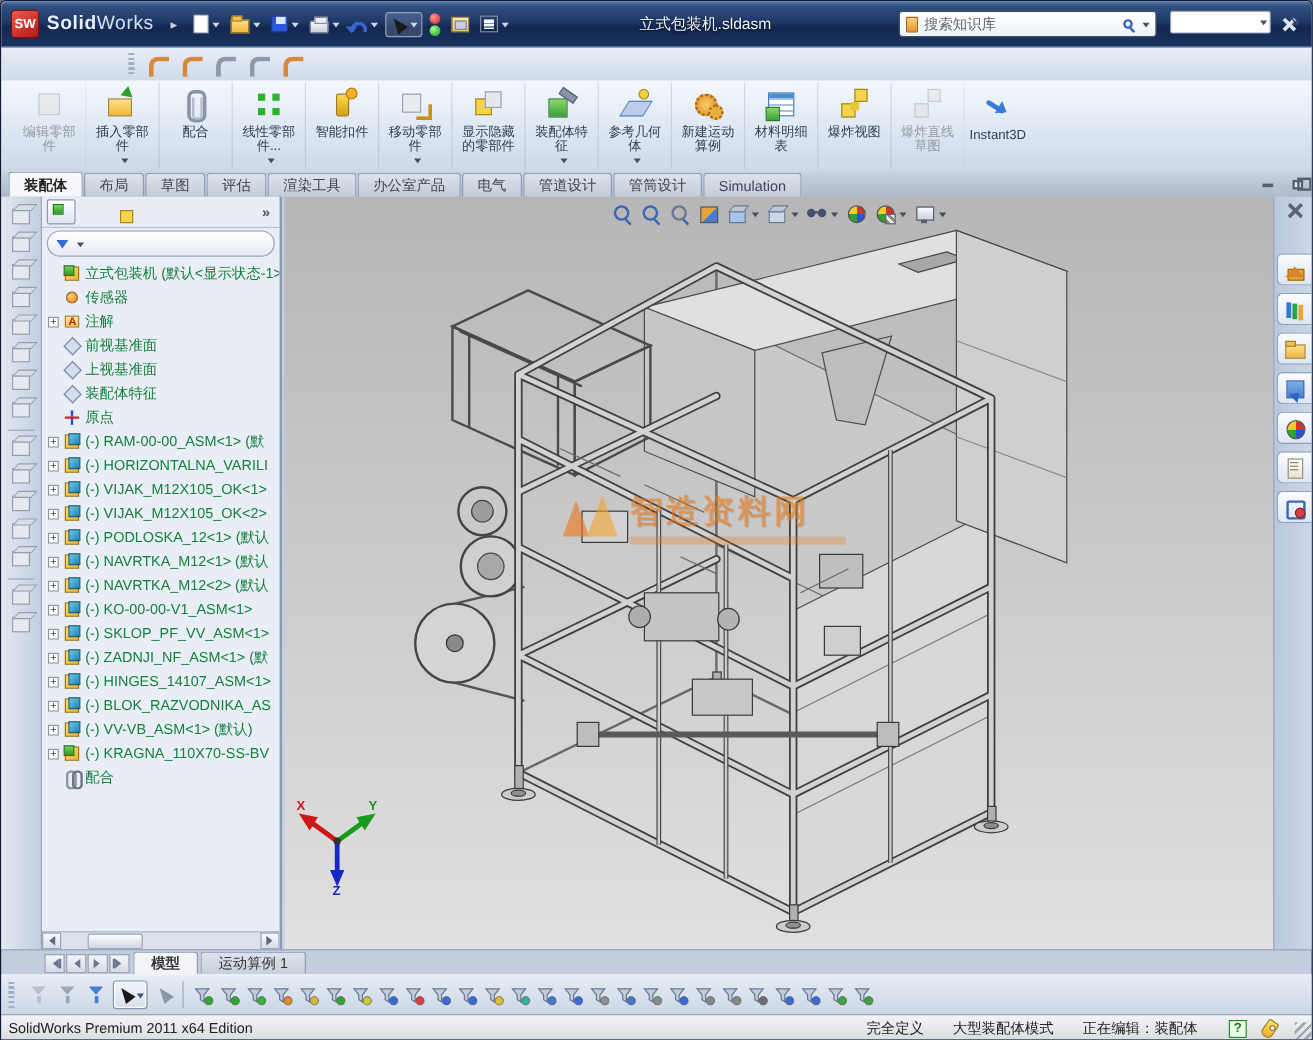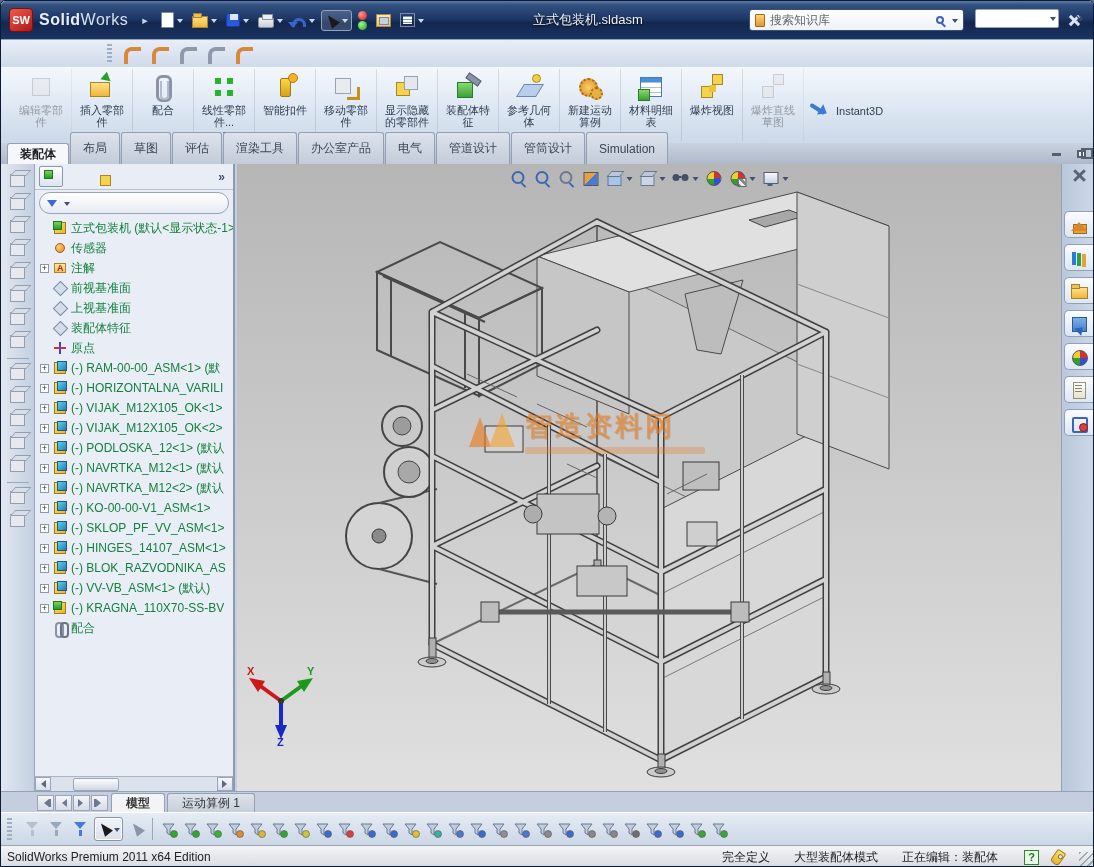--- a/index.html
+++ b/index.html
@@ -48,21 +48,21 @@
     border:4px solid #d8883a; border-right:none; border-bottom:none; border-radius:8px 0 0 0; }
   .t2.gray::before { border-color:#8e99ab; }
 
   
   #ribbon { position:absolute; left:0; top:66px; width:1094px; height:76px;
     background:linear-gradient(#f4f8fc,#dde7f3 55%,#ccd8e8); display:flex; align-items:stretch; padding:2px 0 2px 10px; }
   .rbtn { display:flex; flex-direction:column; align-items:center; min-width:50px; padding:3px 4px 1px;
     border-right:1px solid rgba(150,165,190,.35); color:#2f3e52; font-size:11px; text-align:center; line-height:12px; }
   .rbtn .lbl { width:52px; word-break:break-all; margin-top:2px; }
   .rbtn.disabled { opacity:.45; filter:grayscale(.9); }
-  .rbtn.wide { flex-direction:row; align-items:center; gap:4px; padding-top:10px; border-right:none; }
+  .rbtn.wide { flex-direction:column; align-items:center; gap:4px; padding-top:10px; border-right:none; }
   .rbtn.wide .lbl { width:auto; word-break:normal; }
   .rbi { width:30px; height:30px; position:relative; flex:none; }
   .rb-edit::before { content:""; position:absolute; inset:6px; background:#e2e5ea; border:1px solid #98a2b2; }
   .rb-insert::before { content:""; position:absolute; left:3px; top:10px; width:18px; height:13px;
     background:linear-gradient(#ffe08a,#f0b73a); border:1px solid #a8832a; }
   .rb-insert::after { content:""; position:absolute; right:1px; top:3px; width:0; height:0;
     border:5px solid transparent; border-left:9px solid #2aa02a; transform:rotate(40deg); }
   .rb-mate::before { content:""; position:absolute; left:8px; top:3px; width:10px; height:21px; border:3px solid #8a94a4; border-radius:6px; }
   .rb-mate::after { content:""; position:absolute; left:12px; top:9px; width:5px; height:17px; border:2px solid #b2bccc; border-top:none; border-radius:0 0 4px 4px; }
   .rb-linear::before { content:""; position:absolute; left:6px; top:6px; width:6px; height:6px; background:#2ab42a;
@@ -100,21 +100,21 @@
   .rb-instant::before { content:""; position:absolute; left:1px; top:8px; width:17px; height:4px; background:#3a7ad8; border-radius:2px; transform:rotate(32deg); }
   .rb-instant::after { content:""; position:absolute; right:0; bottom:1px; width:0; height:0;
     border:6px solid transparent; border-top:8px solid #3a7ad8; transform:rotate(-58deg); }
   .ribbon-combo { position:absolute; right:34px; top:8px; width:84px; height:19px; background:#fff;
     border:1px solid #98a4b6; border-radius:2px; display:flex; align-items:center; justify-content:flex-end; padding-right:2px; }
   .ribbon-chev { position:absolute; right:10px; top:9px; color:#44506a; font-weight:bold; font-size:13px; }
 
   
   #tabrow { position:absolute; left:0; top:142px; width:1094px; height:21px;
     background:linear-gradient(#c9d2df,#aeb9ca); display:flex; align-items:flex-end; padding-left:6px; }
-  .ctab { height:32px; padding:0 12px; display:flex; align-items:center; font-size:12px; color:#3c4656;
+  .ctab { height:20px; padding:0 12px; display:flex; align-items:center; font-size:12px; color:#3c4656;
     background:linear-gradient(#dde3ec,#c2cbd8); border:1px solid #93a0b4; border-bottom:none; border-radius:3px 3px 0 0; margin-right:1px; }
   .ctab.active { background:#f5f7fa; font-weight:bold; color:#222; height:21px; }
   #tabrow .spacer { flex:1; }
   .docbtn { width:22px; height:16px; display:flex; align-items:center; justify-content:center; margin:0 3px 2px 0; }
   .d-min { width:9px; height:3px; background:#55606e; }
   .d-restore { width:9px; height:8px; border:2px solid #55606e; background:#eef1f5; position:relative; }
   .d-restore::before { content:""; position:absolute; left:2px; top:-4px; width:8px; height:7px; border:2px solid #55606e; }
 
   
   #main { position:absolute; left:0; top:163px; width:1094px; height:627px; }
@@ -624,20 +624,25 @@
             <span class="ti ti-part"></span>
             <span class="tlabel">(-) KO-00-00-V1_ASM&lt;1&gt;</span>
           </div>
 
           <div class="trow">
             <span class="plus on"></span>
             <span class="ti ti-part"></span>
             <span class="tlabel">(-) SKLOP_PF_VV_ASM&lt;1&gt;</span>
           </div>
 
+          <div class="trow">
+            <span class="plus on"></span>
+            <span class="ti ti-part"></span>
+            <span class="tlabel">(-) ZADNJI_NF_ASM&lt;1&gt; (默</span>
+          </div>
 
           <div class="trow">
             <span class="plus on"></span>
             <span class="ti ti-part"></span>
             <span class="tlabel">(-) HINGES_14107_ASM&lt;1&gt;</span>
           </div>
 
           <div class="trow">
             <span class="plus on"></span>
             <span class="ti ti-part"></span>

